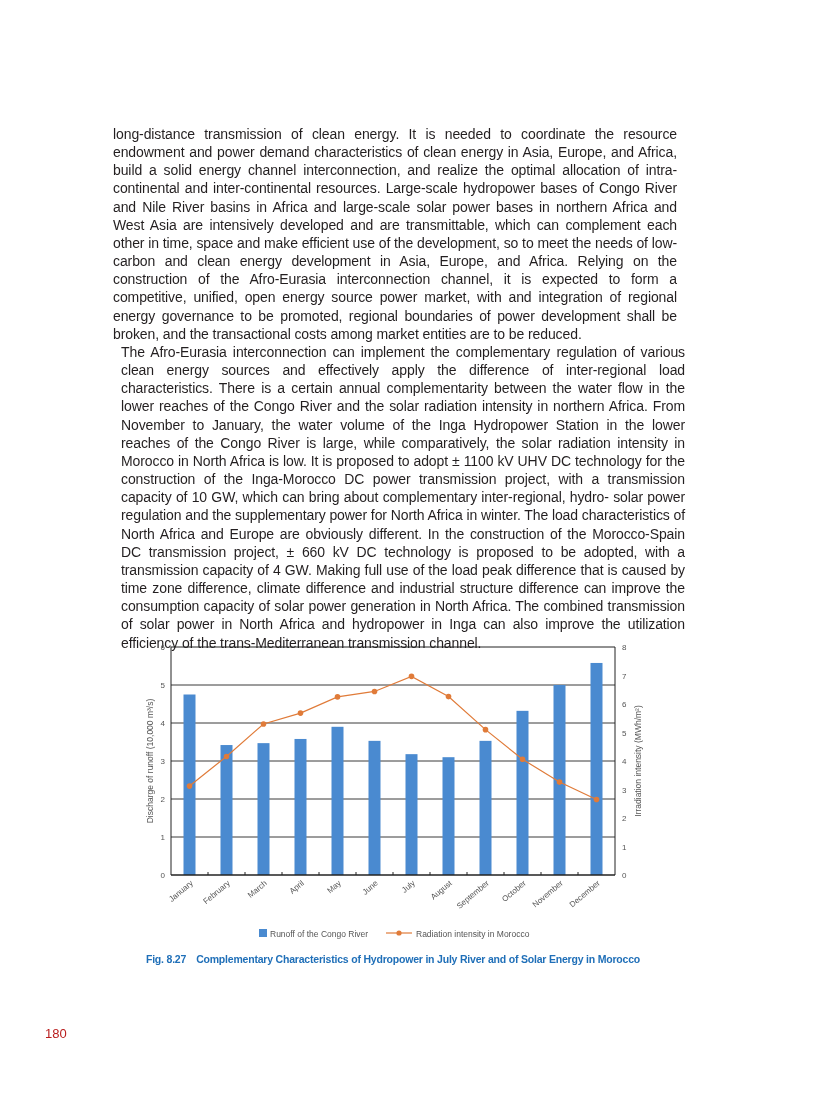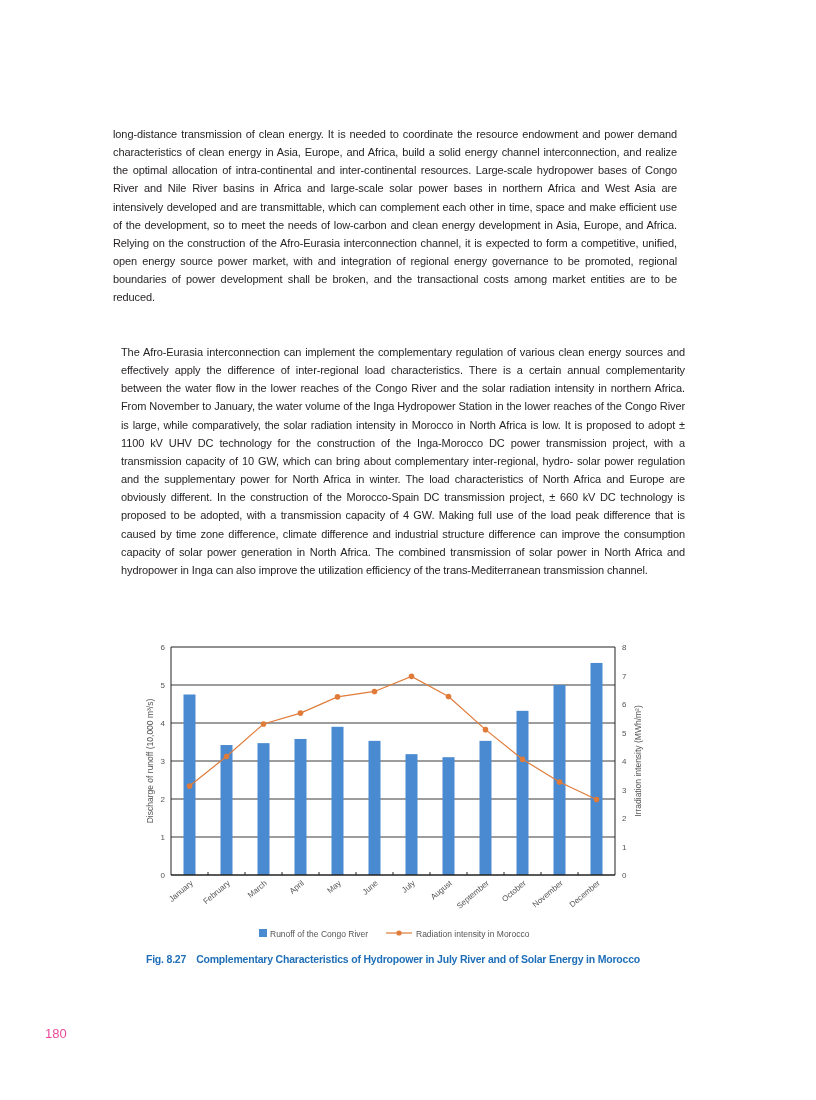--- a/index.html
+++ b/index.html
@@ -1,29 +1,29 @@
 <!DOCTYPE html>
 <html><head>
 <meta charset="utf-8">
 <style>
   html, body { margin: 0; padding: 0; background: #ffffff; }
   body { width: 816px; height: 1100px; position: relative; overflow: hidden; font-family: "Liberation Sans", sans-serif; color: #231f20; }
-  .body-text { position: absolute; left: 113px; width: 564px; font-size: 11px; line-height: 18.15px; text-align: justify; letter-spacing: -0.1px; }
+  .body-text { position: absolute; left: 113px; width: 564px; font-size: 14px; line-height: 18.15px; text-align: justify; letter-spacing: -0.1px; }
   .body-text p { margin: 0; }
   #para1 { top: 125px; }
   #para2 { top: 343px; margin-left: 8px; }
   #chart-wrap { position: absolute; left: 0; top: 0; width: 816px; height: 1000px; pointer-events: none; }
   #chart-wrap svg { position: absolute; left: 0; top: 0; }
   .tick-label { font-family: "Liberation Sans", sans-serif; font-size: 8px; fill: #555; }
   .axis-title { font-family: "Liberation Sans", sans-serif; font-size: 8.5px; fill: #555; }
   .cat-label { font-family: "Liberation Sans", sans-serif; font-size: 8px; fill: #555; }
   .legend-text { font-family: "Liberation Sans", sans-serif; font-size: 8.5px; fill: #555; }
   #caption { position: absolute; top: 953px; left: 0; width: 786px; text-align: center; font-size: 10.5px; font-weight: bold; color: #1f6fb8; letter-spacing: -0.2px; }
   #caption .fig-num { margin-right: 10px; }
-  #page-number { position: absolute; left: 45px; top: 1026px; font-size: 13px; color: #ec4899; }
+  #page-number { position: absolute; left: 45px; top: 1026px; font-size: 13px; color: #b91c1c; }
 </style>
 </head>
 <body>
 
 <div class="body-text" id="para1">
   <p>long-distance transmission of clean energy. It is needed to coordinate the resource endowment and power demand characteristics of clean energy in Asia, Europe, and Africa, build a solid energy channel interconnection, and realize the optimal allocation of intra-continental and inter-continental resources. Large-scale hydropower bases of Congo River and Nile River basins in Africa and large-scale solar power bases in northern Africa and West Asia are intensively developed and are transmittable, which can complement each other in time, space and make efficient use of the development, so to meet the needs of low-carbon and clean energy development in Asia, Europe, and Africa. Relying on the construction of the Afro-Eurasia interconnection channel, it is expected to form a competitive, unified, open energy source power market, with and integration of regional energy governance to be promoted, regional boundaries of power development shall be broken, and the transactional costs among market entities are to be reduced.</p>
 </div>
 <div class="body-text" id="para2">
   <p>The Afro-Eurasia interconnection can implement the complementary regulation of various clean energy sources and effectively apply the difference of inter-regional load characteristics. There is a certain annual complementarity between the water flow in the lower reaches of the Congo River and the solar radiation intensity in northern Africa. From November to January, the water volume of the Inga Hydropower Station in the lower reaches of the Congo River is large, while comparatively, the solar radiation intensity in Morocco in North Africa is low. It is proposed to adopt ± 1100 kV UHV DC technology for the construction of the Inga-Morocco DC power transmission project, with a transmission capacity of 10 GW, which can bring about complementary inter-regional, hydro- solar power regulation and the supplementary power for North Africa in winter. The load characteristics of North Africa and Europe are obviously different. In the construction of the Morocco-Spain DC transmission project, ± 660 kV DC technology is proposed to be adopted, with a transmission capacity of 4 GW. Making full use of the load peak difference that is caused by time zone difference, climate difference and industrial structure difference can improve the consumption capacity of solar power generation in North Africa. The combined transmission of solar power in North Africa and hydropower in Inga can also improve the utilization efficiency of the trans-Mediterranean transmission channel.</p>
 </div>

